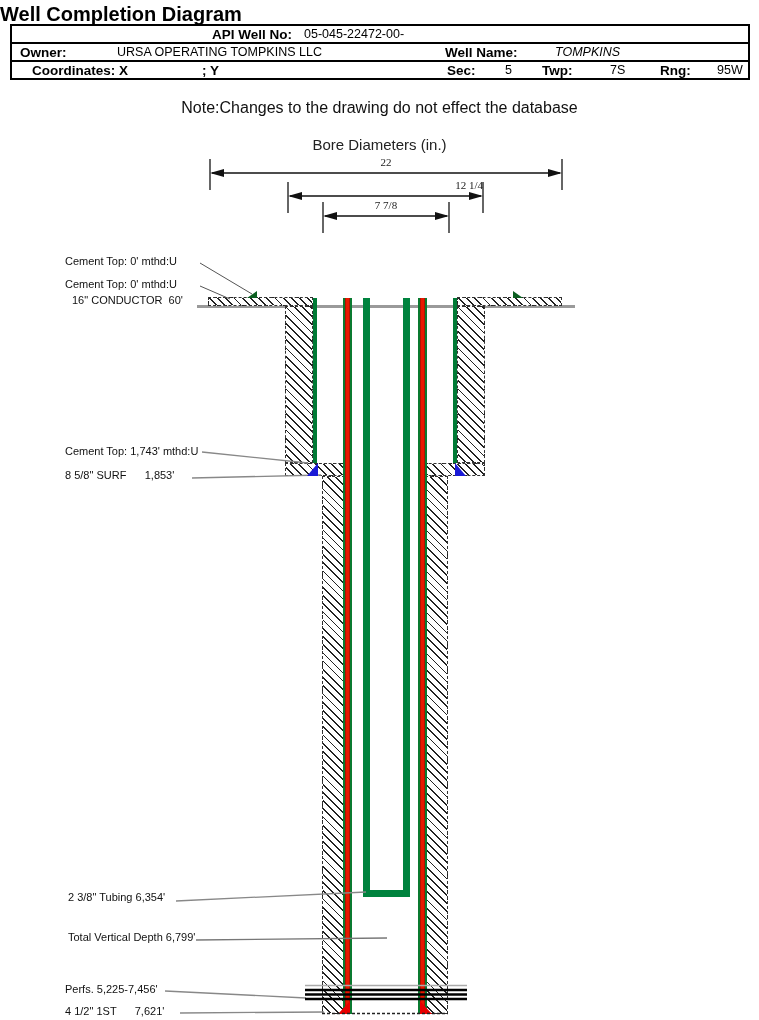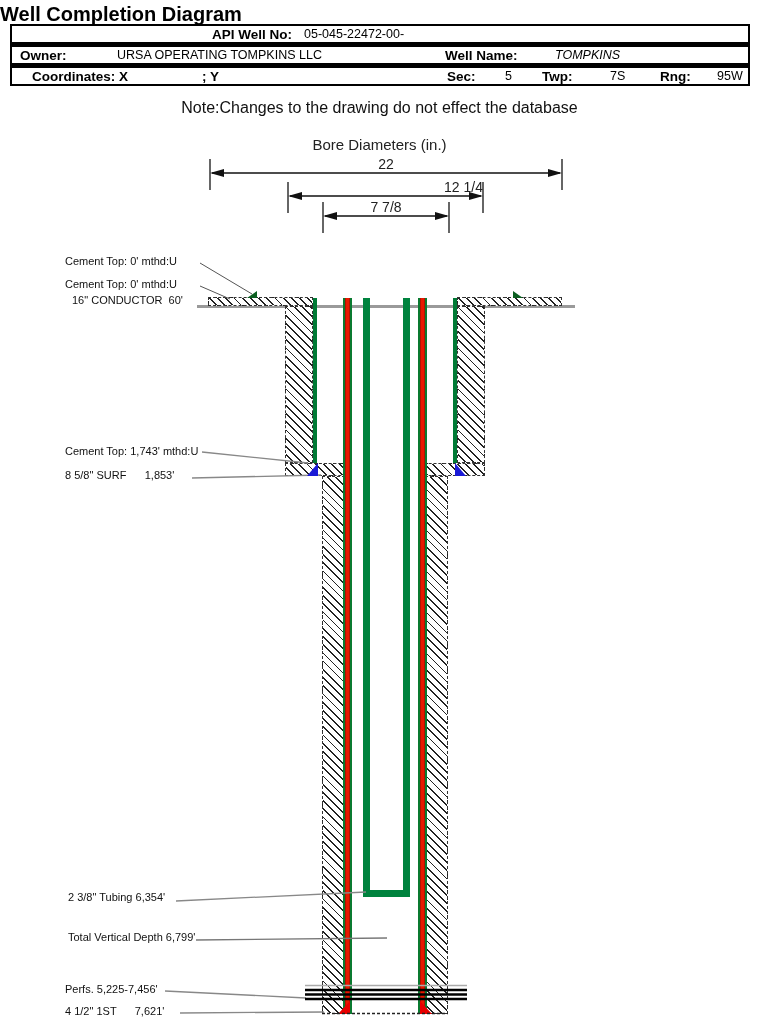--- a/index.html
+++ b/index.html
@@ -4,28 +4,28 @@
 <style>
   html,body{margin:0;padding:0;background:#fff;}
   #canvas{
     position:relative;width:759px;height:1020px;background:#fff;
     font-family:"Liberation Sans",sans-serif;color:#000;overflow:hidden;
   }
   
   .page-title{position:absolute;top:3px;left:0;right:0;
     font-size:20px;font-weight:bold;}
   .hdr-table{position:absolute;left:10px;top:24px;width:736px;border:2px solid #000;}
-  .hdr-row{position:relative;height:16px;border-top:5px solid #000000;font-size:12.5px;}
+  .hdr-row{position:relative;height:16px;border-top:2px solid #000000;font-size:12.5px;}
   .hdr-row:first-child{border-top:none;}
   .hdr-row span{position:absolute;top:1px;white-space:nowrap;}
   .lbl{font-weight:bold;font-size:13.5px;}
   .note{position:absolute;top:99px;left:0;right:0;text-align:center;font-size:16px;color:#111;}
   
   .bore-title{position:absolute;top:136px;left:0;right:0;text-align:center;font-size:15px;color:#222;}
-  .dim-label{position:absolute;text-align:center;font-size:14px;color:#222;}
+  .dim-label{position:absolute;text-align:center;font-size:11px;color:#222;font-family:Liberation Serif, serif;}
   
   .hatch{
     position:absolute;box-sizing:border-box;z-index:1;
     background:repeating-linear-gradient(45deg,#ffffff 0px,#ffffff 4.6px,#222 4.6px,#222 5.8px);
     border:1px dashed #333;
   }
   .groundline{position:absolute;left:197px;top:305px;width:378px;height:2.5px;background:#9a9a9a;z-index:0;}
   .casing{position:absolute;top:298px;width:9px;height:716px;z-index:2;
     background:linear-gradient(to right,#0a7a30 0px,#0a7a30 2px,#7a1000 2px,#e81800 3px,#e81800 6px,#7a1000 7px,#0a7a30 7px,#0a7a30 9px);}
   .surfline{position:absolute;top:298px;width:4px;height:165px;background:#007a35;z-index:2;}

